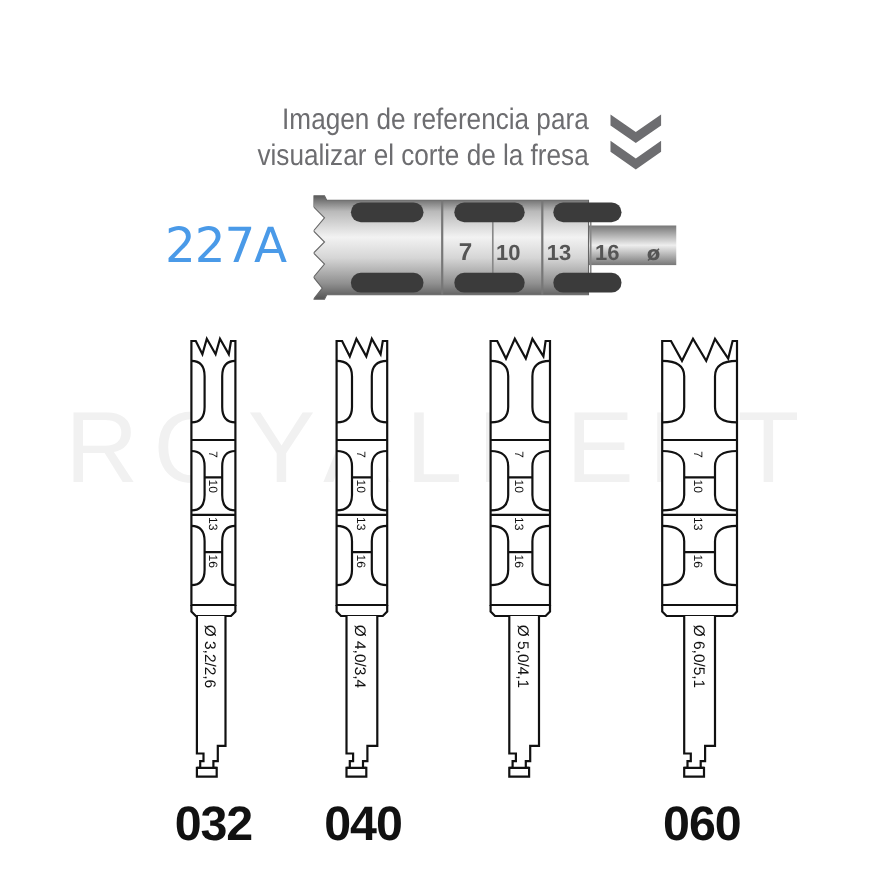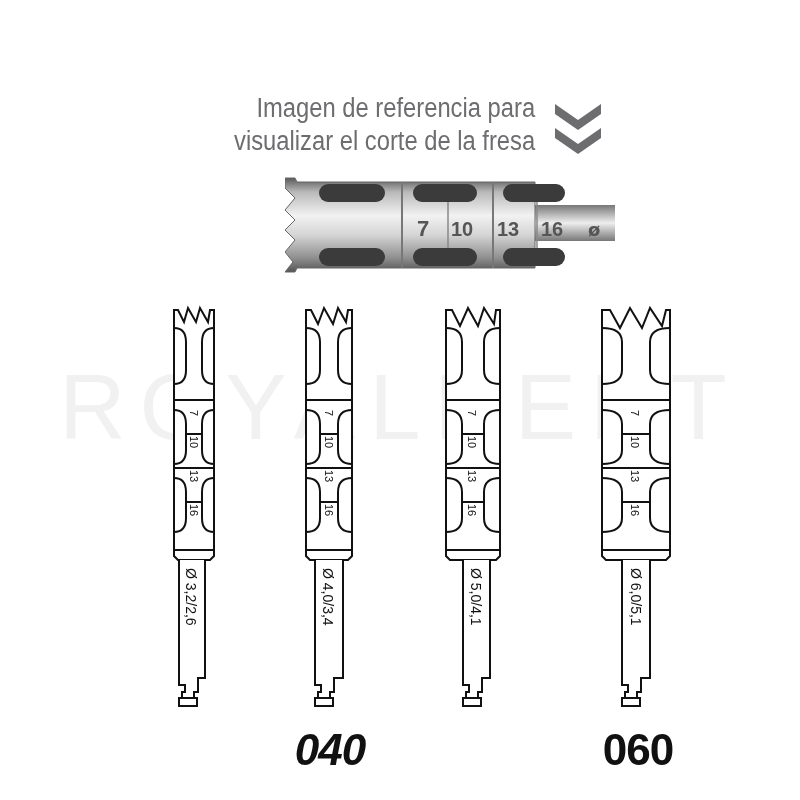--- a/index.html
+++ b/index.html
@@ -23,20 +23,21 @@
   <div class="ref-text">
     <div>Imagen de referencia para</div>
     <div>visualizar el corte de la fresa</div>
   </div>
 
   <svg class="chevrons" viewBox="0 0 50 58">
     <polygon points="2,4 25,20 48,4 48,14 25,30 2,14" fill="#6d6d70"></polygon>
     <polygon points="2,28 25,44 48,28 48,38 25,54 2,38" fill="#6d6d70"></polygon>
   </svg>
 
+  <div class="model-code">227A</div>
 
   <svg class="ref-drill" viewBox="0 0 330 106">
     <defs>
       <linearGradient id="metal" x1="0" y1="0" x2="0" y2="1">
         <stop offset="0" stop-color="#5a5a5a"></stop>
         <stop offset="0.15" stop-color="#b9b9b9"></stop>
         <stop offset="0.4" stop-color="#f2f2f2"></stop>
         <stop offset="0.6" stop-color="#d6d6d6"></stop>
         <stop offset="0.85" stop-color="#8f8f8f"></stop>
         <stop offset="1" stop-color="#555"></stop>
@@ -86,20 +87,21 @@
       </g>
       <g font-family="Liberation Sans, sans-serif" font-size="11" fill="#111">
         <text transform="translate(18,110) rotate(90)">7</text>
         <text transform="translate(18,136) rotate(90)">10</text>
         <text transform="translate(18,170) rotate(90)">13</text>
         <text transform="translate(18,204) rotate(90)">16</text>
         <text transform="translate(14,268) rotate(90)" font-size="14">Ø 3,2/2,6</text>
       </g>
     </svg>
   </div>
+  <div class="drill-code" style="left:134px;">032</div>
 
   <div class="drill" style="left:304px;">
     <svg width="52" height="420" viewBox="0 0 52 420">
       <g fill="none" stroke="#111" stroke-width="2">
         <path d="M2,10 L2,250 L48,250 L48,10 L44,10 L42,22 L34,8 L29,24 L20,8 L14,24 L7,10 Z" fill="#fff"></path>
         <line x1="2" y1="100" x2="48" y2="100"></line>
         <line x1="2" y1="168" x2="48" y2="168"></line>
         <path d="M2,28 Q16,28 16,42 L16,70 Q16,84 2,84"></path>
         <path d="M48,28 Q34,28 34,42 L34,70 Q34,84 48,84"></path>
         <path d="M2,110 Q16,110 16,124 L16,150 Q16,164 2,164"></path>
@@ -114,21 +116,21 @@
       </g>
       <g font-family="Liberation Sans, sans-serif" font-size="11" fill="#111">
         <text transform="translate(21,110) rotate(90)">7</text>
         <text transform="translate(21,136) rotate(90)">10</text>
         <text transform="translate(21,170) rotate(90)">13</text>
         <text transform="translate(21,204) rotate(90)">16</text>
         <text transform="translate(19,268) rotate(90)" font-size="14">Ø 4,0/3,4</text>
       </g>
     </svg>
   </div>
-  <div class="drill-code" style="left:270px;font-style:italic;">040</div>
+  <div class="drill-code" style="left:270px;">040</div>
 
   <div class="drill" style="left:444px;">
     <svg width="60" height="420" viewBox="0 0 60 420">
       <g fill="none" stroke="#111" stroke-width="2">
         <path d="M2,10 L2,250 L56,250 L56,10 L52,10 L50,24 L40,8 L34,26 L24,8 L16,26 L8,10 Z" fill="#fff"></path>
         <line x1="2" y1="100" x2="56" y2="100"></line>
         <line x1="2" y1="168" x2="56" y2="168"></line>
         <path d="M2,28 Q18,28 18,42 L18,70 Q18,84 2,84"></path>
         <path d="M56,28 Q40,28 40,42 L40,70 Q40,84 56,84"></path>
         <path d="M2,110 Q18,110 18,124 L18,150 Q18,164 2,164"></path>

